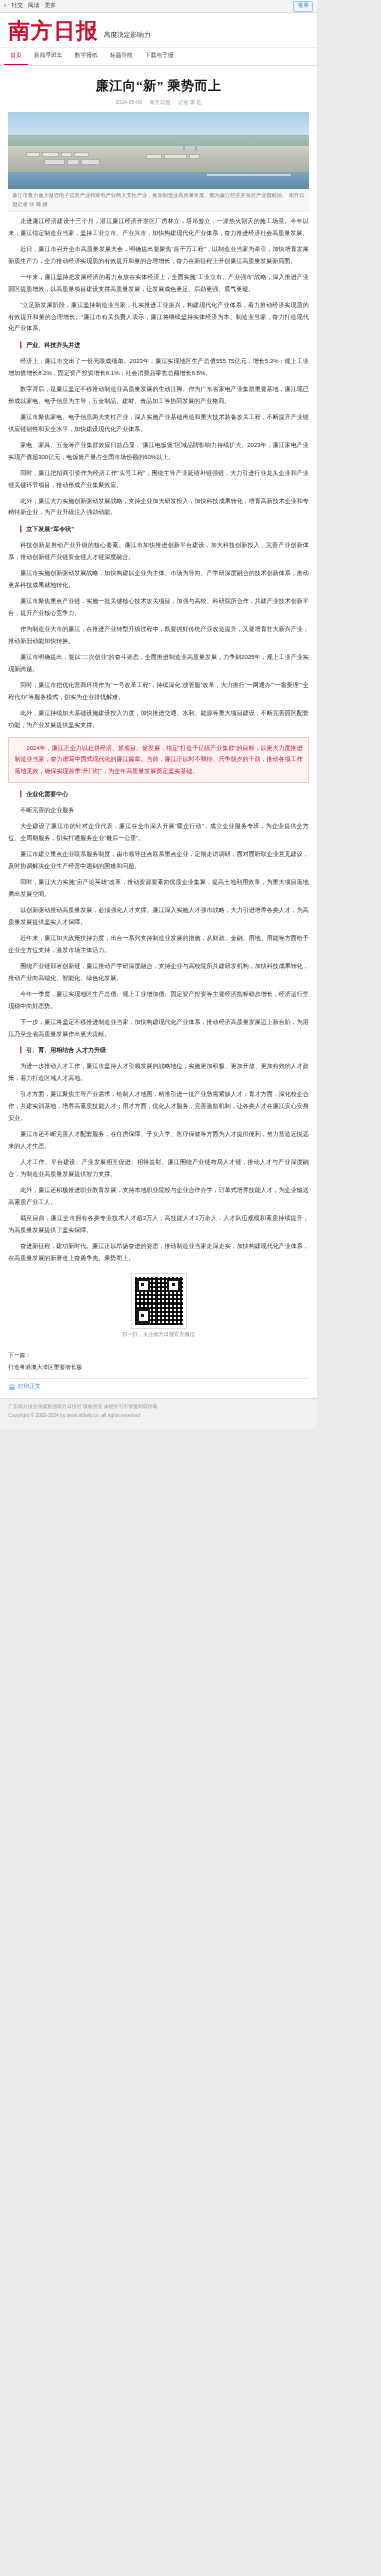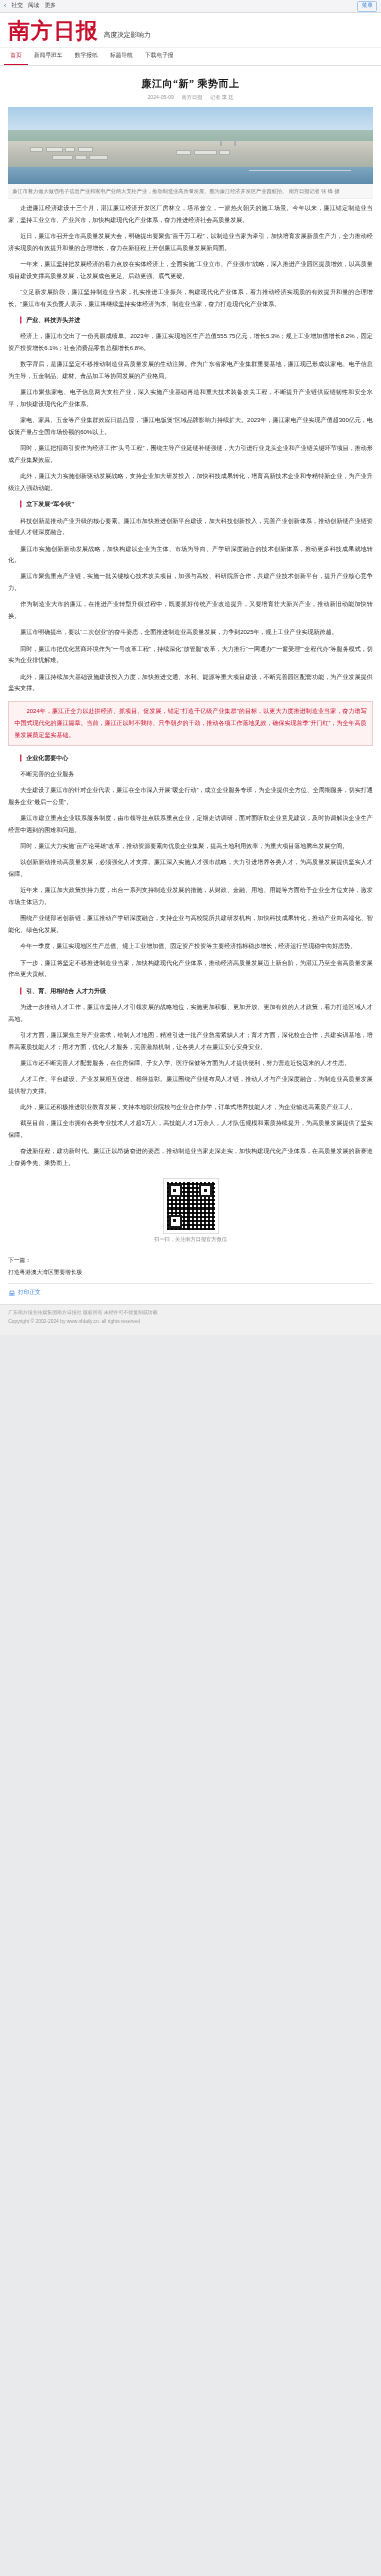--- a/index.html
+++ b/index.html
@@ -4,21 +4,21 @@
 <style>
   * { box-sizing: border-box; }
   html, body { margin:0; padding:0; }
   body {
     width: 381px;
     background: #e9eaec;
     font-family: "Liberation Sans", "DejaVu Sans", sans-serif;
     color: #222;
   }
   .page {
-    width: 381px;
+    width: 317px;
     position: relative;
     background: #ffffff;
   }
 
   
   .topbar {
     height: 13.4px;
     background: #f4f4f6;
     border-bottom: 0.5px solid #dcdcdc;
     display: flex;
@@ -85,21 +85,21 @@
   }
 
   
   .article {
     padding: 5.2px 8.2px 10.3px 8.2px;
     background: #fff;
   }
   .headline {
     text-align: center;
     font-family: "Liberation Serif", "DejaVu Serif", serif;
-    font-size: 10px;
+    font-size: 13px;
     font-weight: 700;
     color: #1a1a1a;
     letter-spacing: 0.5px;
     margin: 5.2px 0 3.1px 0;
     line-height: 1.5;
   }
   .byline {
     text-align: center;
     font-size: 5.2px;
     color: #999;

